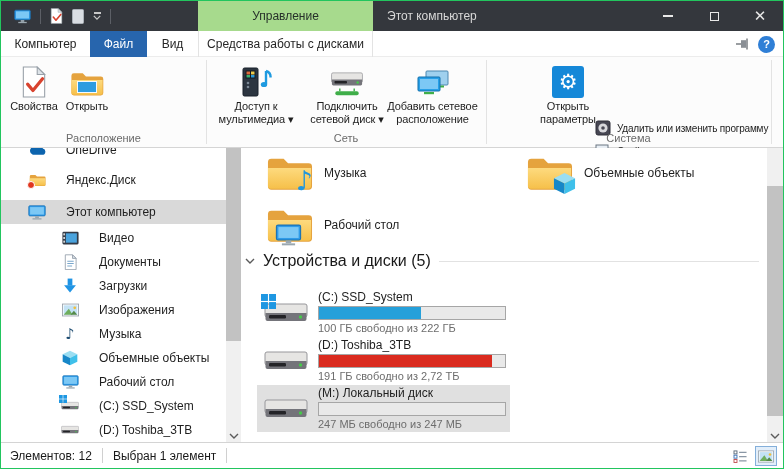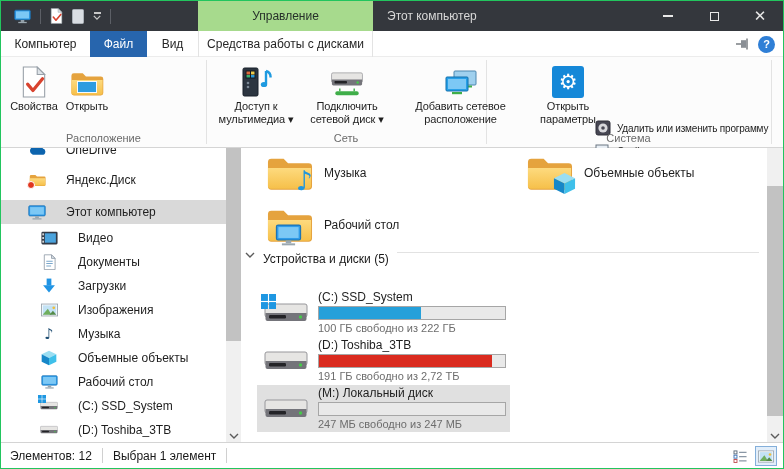--- a/index.html
+++ b/index.html
@@ -47,39 +47,39 @@
        letter-spacing:-0.2px;color:#1e1e1e;white-space:nowrap;height:18px}
   .settings-tile{width:32px;height:32px;border-radius:3px;background:#1588d8;color:#fff;
                  display:flex;align-items:center;justify-content:center;font-size:21px;line-height:1;
                  font-family:"DejaVu Sans",sans-serif}
   .openfold{position:relative;width:34px;height:29px}
   .openfold .inner{position:absolute;left:7px;top:12px;width:20px;height:12px;background:#2e9ce0;border:1px solid #f3f9ff}
 
   
   .sidebar{position:absolute;left:0;top:147px;width:225px;bottom:26px;background:#fff;overflow:hidden}
   .side-item{height:24px;display:flex;align-items:center;gap:20px;font-size:12px;color:#1e1e1e;padding-left:27px;white-space:nowrap}
-  .side-item.child{padding-left:39px}
+  .side-item.child{padding-left:60px}
   .side-item.sel{background:#d9d9d9}
   .sic{width:18px;height:18px;display:flex;align-items:center;justify-content:center;flex:none;position:relative}
   .note-s{font-size:15px;line-height:1;color:#1c4b70;font-family:"DejaVu Sans",sans-serif}
   .ydot{position:absolute;left:-1px;bottom:0;width:8px;height:8px;border-radius:50%;background:#e0361f;border:1px solid #fff}
   .sflag{position:absolute;left:-2px;top:-2px}
 
   .sscroll{position:absolute;left:225px;top:147px;width:15px;bottom:26px;background:#f0f0f0}
   .sscroll .thumb{position:absolute;left:0;top:0;width:15px;height:193px;background:#c2c2c2}
   .scrollarrow{position:absolute;left:0;bottom:3px;width:100%;display:flex;justify-content:center}
 
   
   .main{position:absolute;left:240px;top:147px;right:16px;bottom:26px;background:#fff;overflow:hidden}
   .ftile{position:absolute;height:48px;display:flex;align-items:center;gap:11px;font-size:12px;color:#1e1e1e}
   .fico{position:relative;width:47px;height:40px;flex:none}
   .fnote{position:absolute;right:0;bottom:-1px;font-size:27px;line-height:1;color:#2196dd;font-family:"DejaVu Sans",sans-serif}
   .fcube{position:absolute;right:-3px;bottom:-2px}
   .fmon{position:absolute;left:9px;bottom:-1px}
-  .sechead{position:absolute;left:4px;top:104px;right:8px;display:flex;align-items:flex-start;gap:8px;font-size:12px;color:#191919}
+  .sechead{position:absolute;left:4px;top:104px;right:8px;display:flex;align-items:center;gap:8px;font-size:16px;color:#191919}
   .sechead .line{flex:1;height:1px;background:#e2e2e2}
   .dtile{position:absolute;left:16px;width:253px;height:47px;display:flex;align-items:center;padding-left:6px}
   .dtile.sel{background:#e0e0e0}
   .dico{position:relative;width:46px;height:30px;flex:none;margin-right:9px;display:flex;align-items:center;justify-content:center}
   .dflag{position:absolute;left:-2px;top:-4px}
   .dinfo{display:flex;flex-direction:column}
   .dname{font-size:12px;line-height:14px;color:#1e1e1e;white-space:nowrap}
   .dbar{width:188px;height:14px;border:1px solid #a6a6a6;background:#e9e9e9;margin:2px 0}
   .dfill{display:block;height:100%}
   .dcap{font-size:11px;line-height:13px;color:#6d6d6d;white-space:nowrap}
@@ -285,21 +285,21 @@
       <span class="rbi">
         <svg width="36" height="28" viewBox="0 0 40 30">
           <use href="#s-drive" x="2" y="0" width="36" height="20"></use>
           <rect x="7" y="23" width="26" height="4.5" rx="2" fill="#3fae49"></rect>
           <path d="M12 20 v3 M28 20 v3" stroke="#3fae49" stroke-width="1.6"></path>
         </svg>
       </span>
       <span>Подключить</span>
       <span>сетевой диск ▾</span>
     </div>
-    <div class="rbtn" style="left:412px;width:95px">
+    <div class="rbtn" style="left:384px;width:95px">
       <span class="rbi">
         <svg width="34" height="28" viewBox="0 0 34 28">
           <rect x="10" y="1" width="22" height="14" rx="1" fill="#9fd0ee" stroke="#4d87b0"></rect>
           <rect x="19" y="15.5" width="9" height="2" fill="#3fae49"></rect>
           <rect x="2" y="7" width="22" height="14" rx="1" fill="#28a0e8" stroke="#1071ad"></rect>
           <rect x="4" y="9" width="18" height="10" fill="#7cc8f5"></rect>
           <rect x="8" y="22" width="10" height="2.2" fill="#3fae49"></rect>
         </svg>
       </span>
       <span>Добавить сетевое</span>

